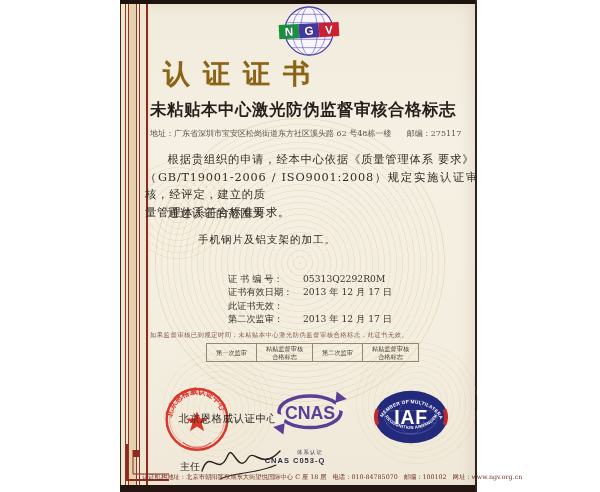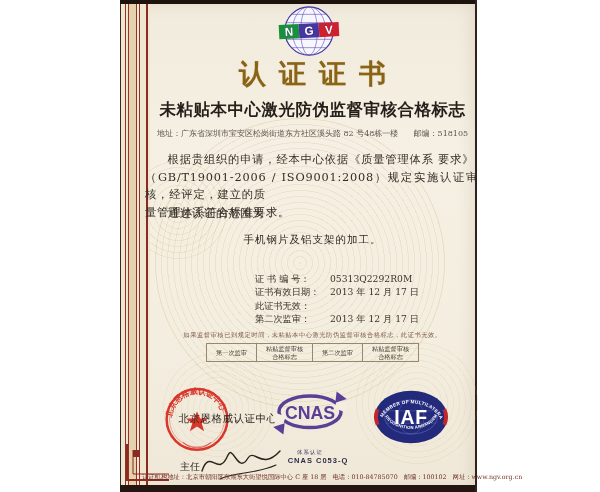--- a/index.html
+++ b/index.html
@@ -20,36 +20,36 @@
       #9a2f26 8px 9px, #e2d3ae 9px 16px, #9a2f26 16px 17px, #f2ead6 17px 19px,
       #9a2f26 19px 20px, #efe6cf 20px 26px, #8a2a20 26px 28px, #f0e7d2 28px 30px); }
   .corner-orn { position:absolute; left:3px; bottom:8px; }
 
   .rosette { position:absolute; border-radius:50%; opacity:.55;
     background:repeating-radial-gradient(circle at 50% 50%,
       rgba(198,168,104,.30) 0 1px, rgba(0,0,0,0) 1px 6px); }
   .rosette.ring { box-shadow:inset 0 0 0 1px rgba(198,168,104,.25); }
 
   .abs { position:absolute; }
-  .center { left:30px; right:0; text-align:center; }
+  .center { left:30px; right:0; }
 
   .ngv-logo { left:154px; top:4px; }
   .title { top:56px; font-size:27px; font-weight:bold; color:#8a6314;
            letter-spacing:13px; padding-left:13px; text-shadow:0 0 1px rgba(138,99,20,.4); }
   .company { top:99px; font-size:16.5px; font-weight:bold; color:#241f1a; letter-spacing:.5px; }
   .addr { top:128px; font-size:8px; color:#5c554b; white-space:pre; }
 
   .para { top:151px; left:25px; width:333px; font-size:11.3px; color:#332d26;
           line-height:17.5px; letter-spacing:.8px; text-align:justify;
           text-indent:2em; white-space:pre-line; }
   .scope-intro { top:206px; left:25px; font-size:11.3px; color:#332d26;
                  letter-spacing:.8px; text-indent:2em; }
-  .scope { top:233px; font-size:10.5px; color:#2e2822; letter-spacing:1px; }
-
-  .fields { top:272px; left:108px; font-size:9.2px; color:#3a332b;margin-left:27px; }
+  .scope { top:233px; font-size:10.5px; color:#2e2822; letter-spacing:1px;padding-left:48px; }
+
+  .fields { top:272px; left:108px; font-size:9.2px; color:#3a332b; }
   .frow { display:flex; line-height:13.4px; }
   .flabel { width:75px; }
   .fvalue { white-space:pre; }
 
   .fine-print { top:331px; font-size:6.3px; color:#7d5b4a; letter-spacing:.5px; }
 
   .atable { top:343px; left:86px; border-collapse:collapse; }
   .atable td { border:1px solid #97876d; font-size:6.2px; line-height:7.5px;
                color:#4a4236; text-align:center; vertical-align:middle;
                padding:1px 3px; white-space:pre-line; }
@@ -57,21 +57,21 @@
 
   .seal { left:40px; top:380px; opacity:.92; }
   .certifier-name { left:28px; top:412px; width:160px; text-align:center;
                     font-size:10.5px; color:#2c2620; letter-spacing:.5px; }
   .director { left:60px; top:460px; font-size:10px; color:#2c2620; }
   .signature { left:76px; top:441px; }
 
   .cnas { left:152px; top:386px; }
   .cnas-cap1 { left:148px; top:449px; width:84px; text-align:center;
                font-size:5.5px; color:#3c3560; letter-spacing:1px; }
-  .cnas-cap2 { left:148px; top:456px; width:100px; text-align:center; font-size:7.5px;
+  .cnas-cap2 { left:125px; top:456px; width:100px; text-align:center; font-size:7.5px;
                font-weight:bold; color:#2e2a44; letter-spacing:1px;
                font-family:"Liberation Sans",sans-serif; }
   .iaf { left:252px; top:386px; }
 
   .footer { top:473px; left:22px; width:330px; text-align:center;
             font-size:6.3px; color:#703024; white-space:pre; }
 </style>
 </head>
 <body>
 
@@ -111,21 +111,21 @@
         <rect x="30" y="23" width="24" height="17" fill="#4438a0" stroke="none"></rect>
         <rect x="54" y="23" width="24" height="17" fill="#cf2030" stroke="none"></rect>
         <text x="18" y="36.5">N</text>
         <text x="42" y="36.5">G</text>
         <text x="66" y="36.5">V</text>
       </g>
     </svg>
 
     <div class="abs center title">认证证书</div>
     <div class="abs center company">未粘贴本中心激光防伪监督审核合格标志</div>
-    <div class="abs center addr">地址：广东省深圳市宝安区松岗街道东方社区溪头路 82 号48栋一楼      邮编：518105</div>
+    <div class="abs center addr">地址：广东省深圳市宝安区松岗街道东方社区溪头路 62 号48栋一楼      邮编：275117</div>
 
     <div class="abs para">根据贵组织的申请，经本中心依据《质量管理体系  要求》
 （GB/T19001-2006 / ISO9001:2008）规定实施认证审核，经评定，建立的质
 量管理体系符合标准要求。</div>
     <div class="abs scope-intro">通过认证的范围为：</div>
     <div class="abs center scope">手机钢片及铝支架的加工。</div>
 
     <div class="abs fields">
       <div class="frow">
         <span class="flabel">证 书 编 号：</span>

